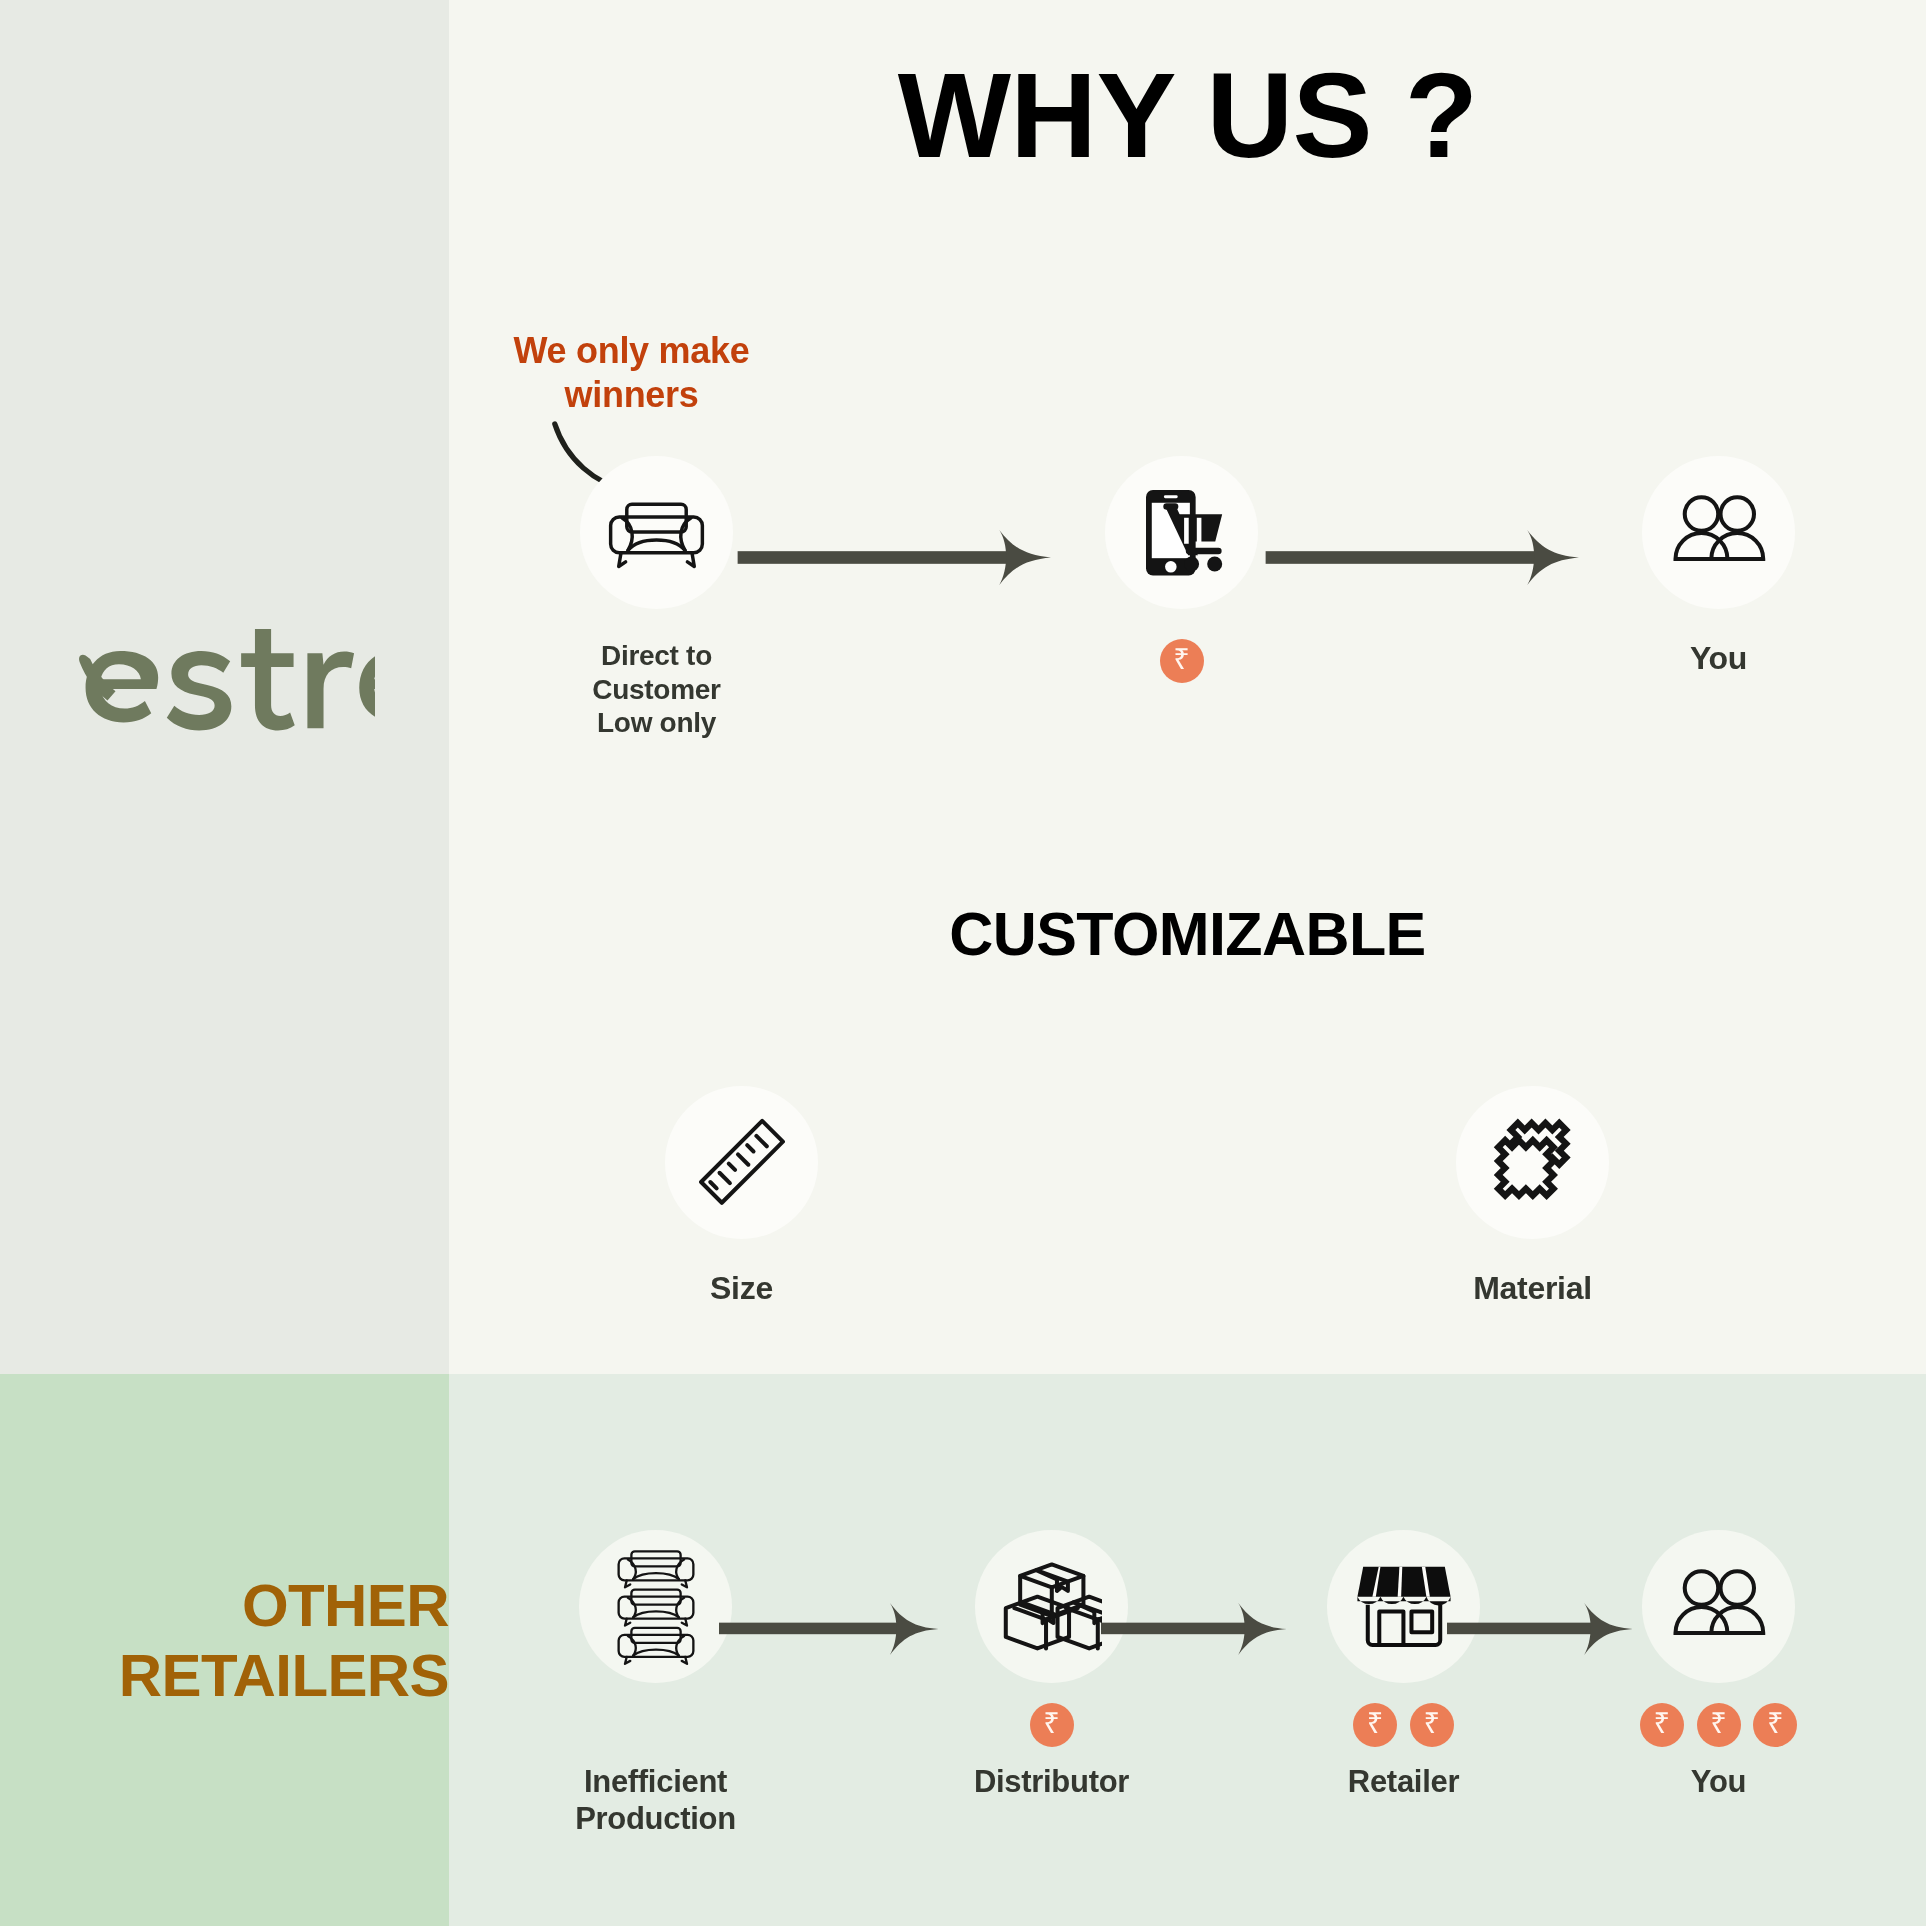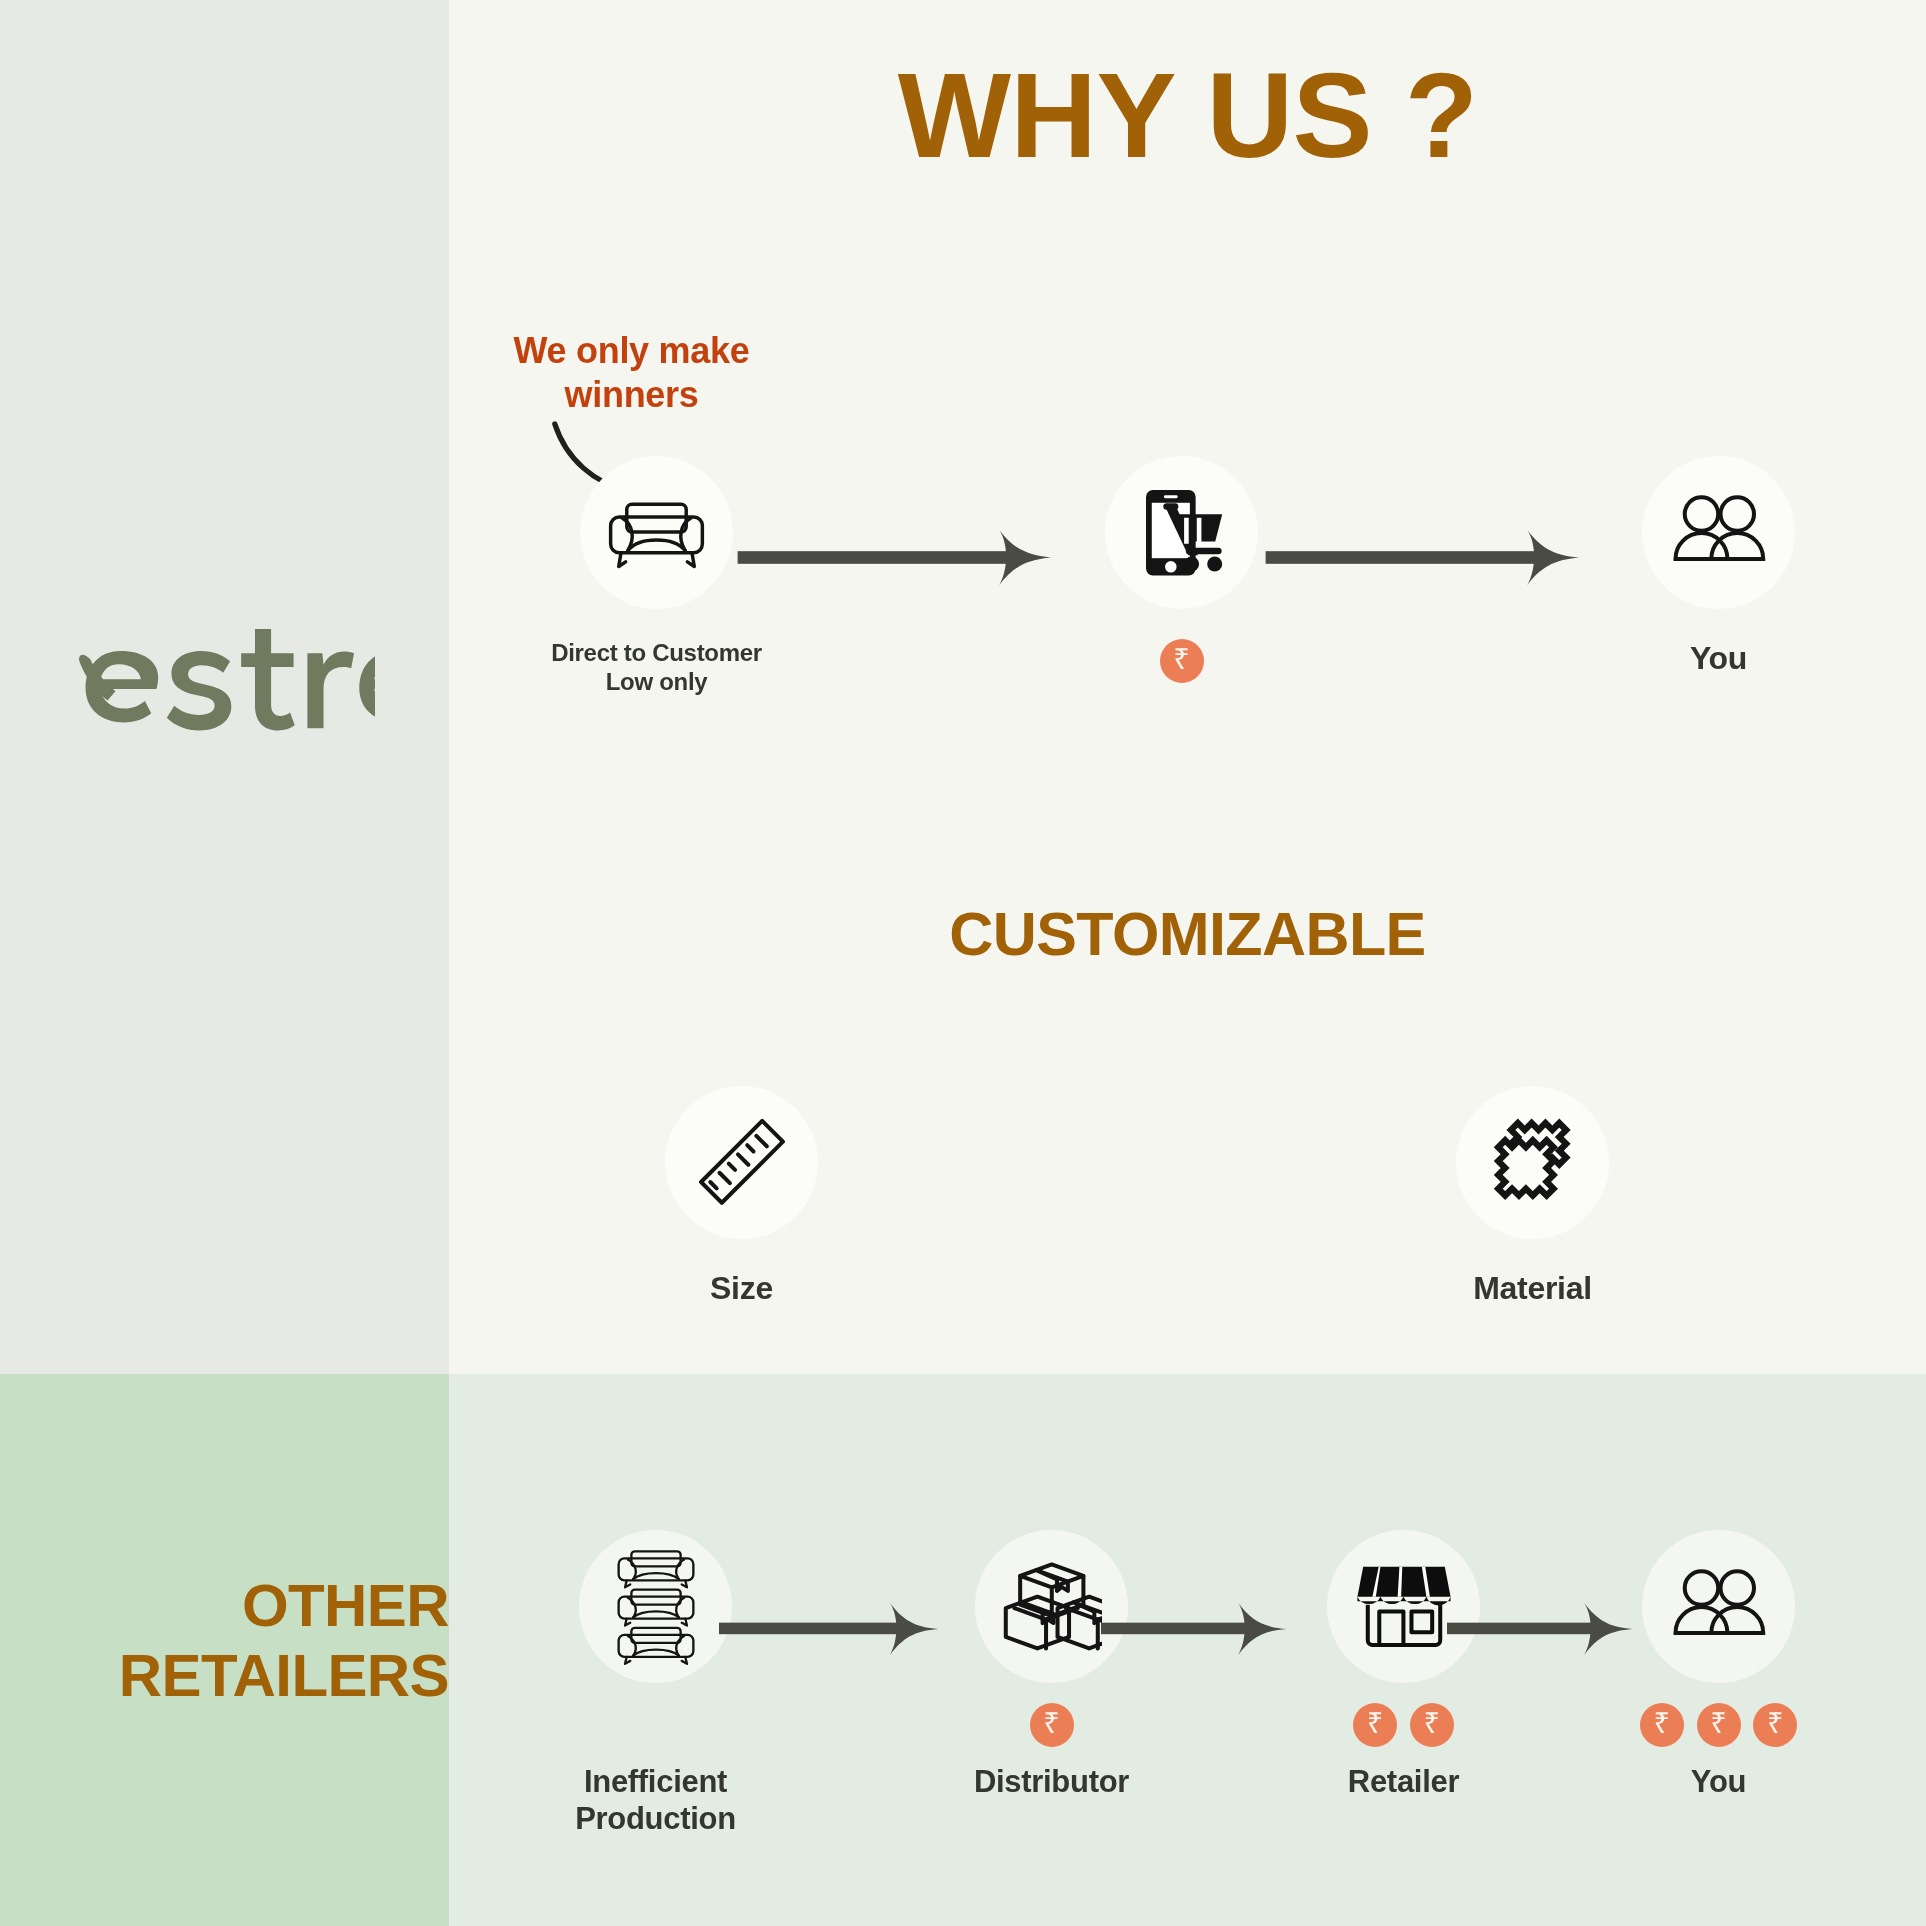--- a/index.html
+++ b/index.html
@@ -32,21 +32,21 @@
     position:absolute;left:0;top:1571px;width:449px;
     text-align:right;
     color:#a16207;
     font-size:60px;font-weight:bold;line-height:1.16;
     letter-spacing:-0.6px;
   }
 
   
   .heading{
     position:absolute;
-    color:#a16207;
+    color:#000000;
     font-weight:bold;
     text-align:center;
     letter-spacing:-0.6px;
   }
   #why-us{left:449px;top:55px;width:1477px;font-size:120px;line-height:1;}
   #customizable{left:449px;top:904px;width:1477px;font-size:61px;line-height:1;}
 
   
   #annotation{
     position:absolute;left:467px;top:329px;width:329px;
@@ -79,21 +79,21 @@
     display:flex;align-items:center;justify-content:center;
     color:#FFF6F0;font-size:29px;line-height:1;font-weight:normal;
     padding-bottom:2.3px;
   }
 
   
   .connector{position:absolute;}
 
   
   #row1-sofa{left:541px;top:456px;}
-  #row1-sofa .node-label{margin-top:30px;font-size:24px;}
+  #row1-sofa .node-label{margin-top:30px;font-size:28px;}
   #row1-cart{left:1066px;top:456px;}
   #row1-cart .coins{margin-top:30px;}
   #row1-you{left:1603px;top:456px;}
   #row1-you .node-label{margin-top:30px;font-size:32px;}
   #conn-1{left:737px;top:523px;}
   #conn-2{left:1265px;top:523px;}
 
   
   .cz{top:1086px;}
   #cz-size{left:626px;}

